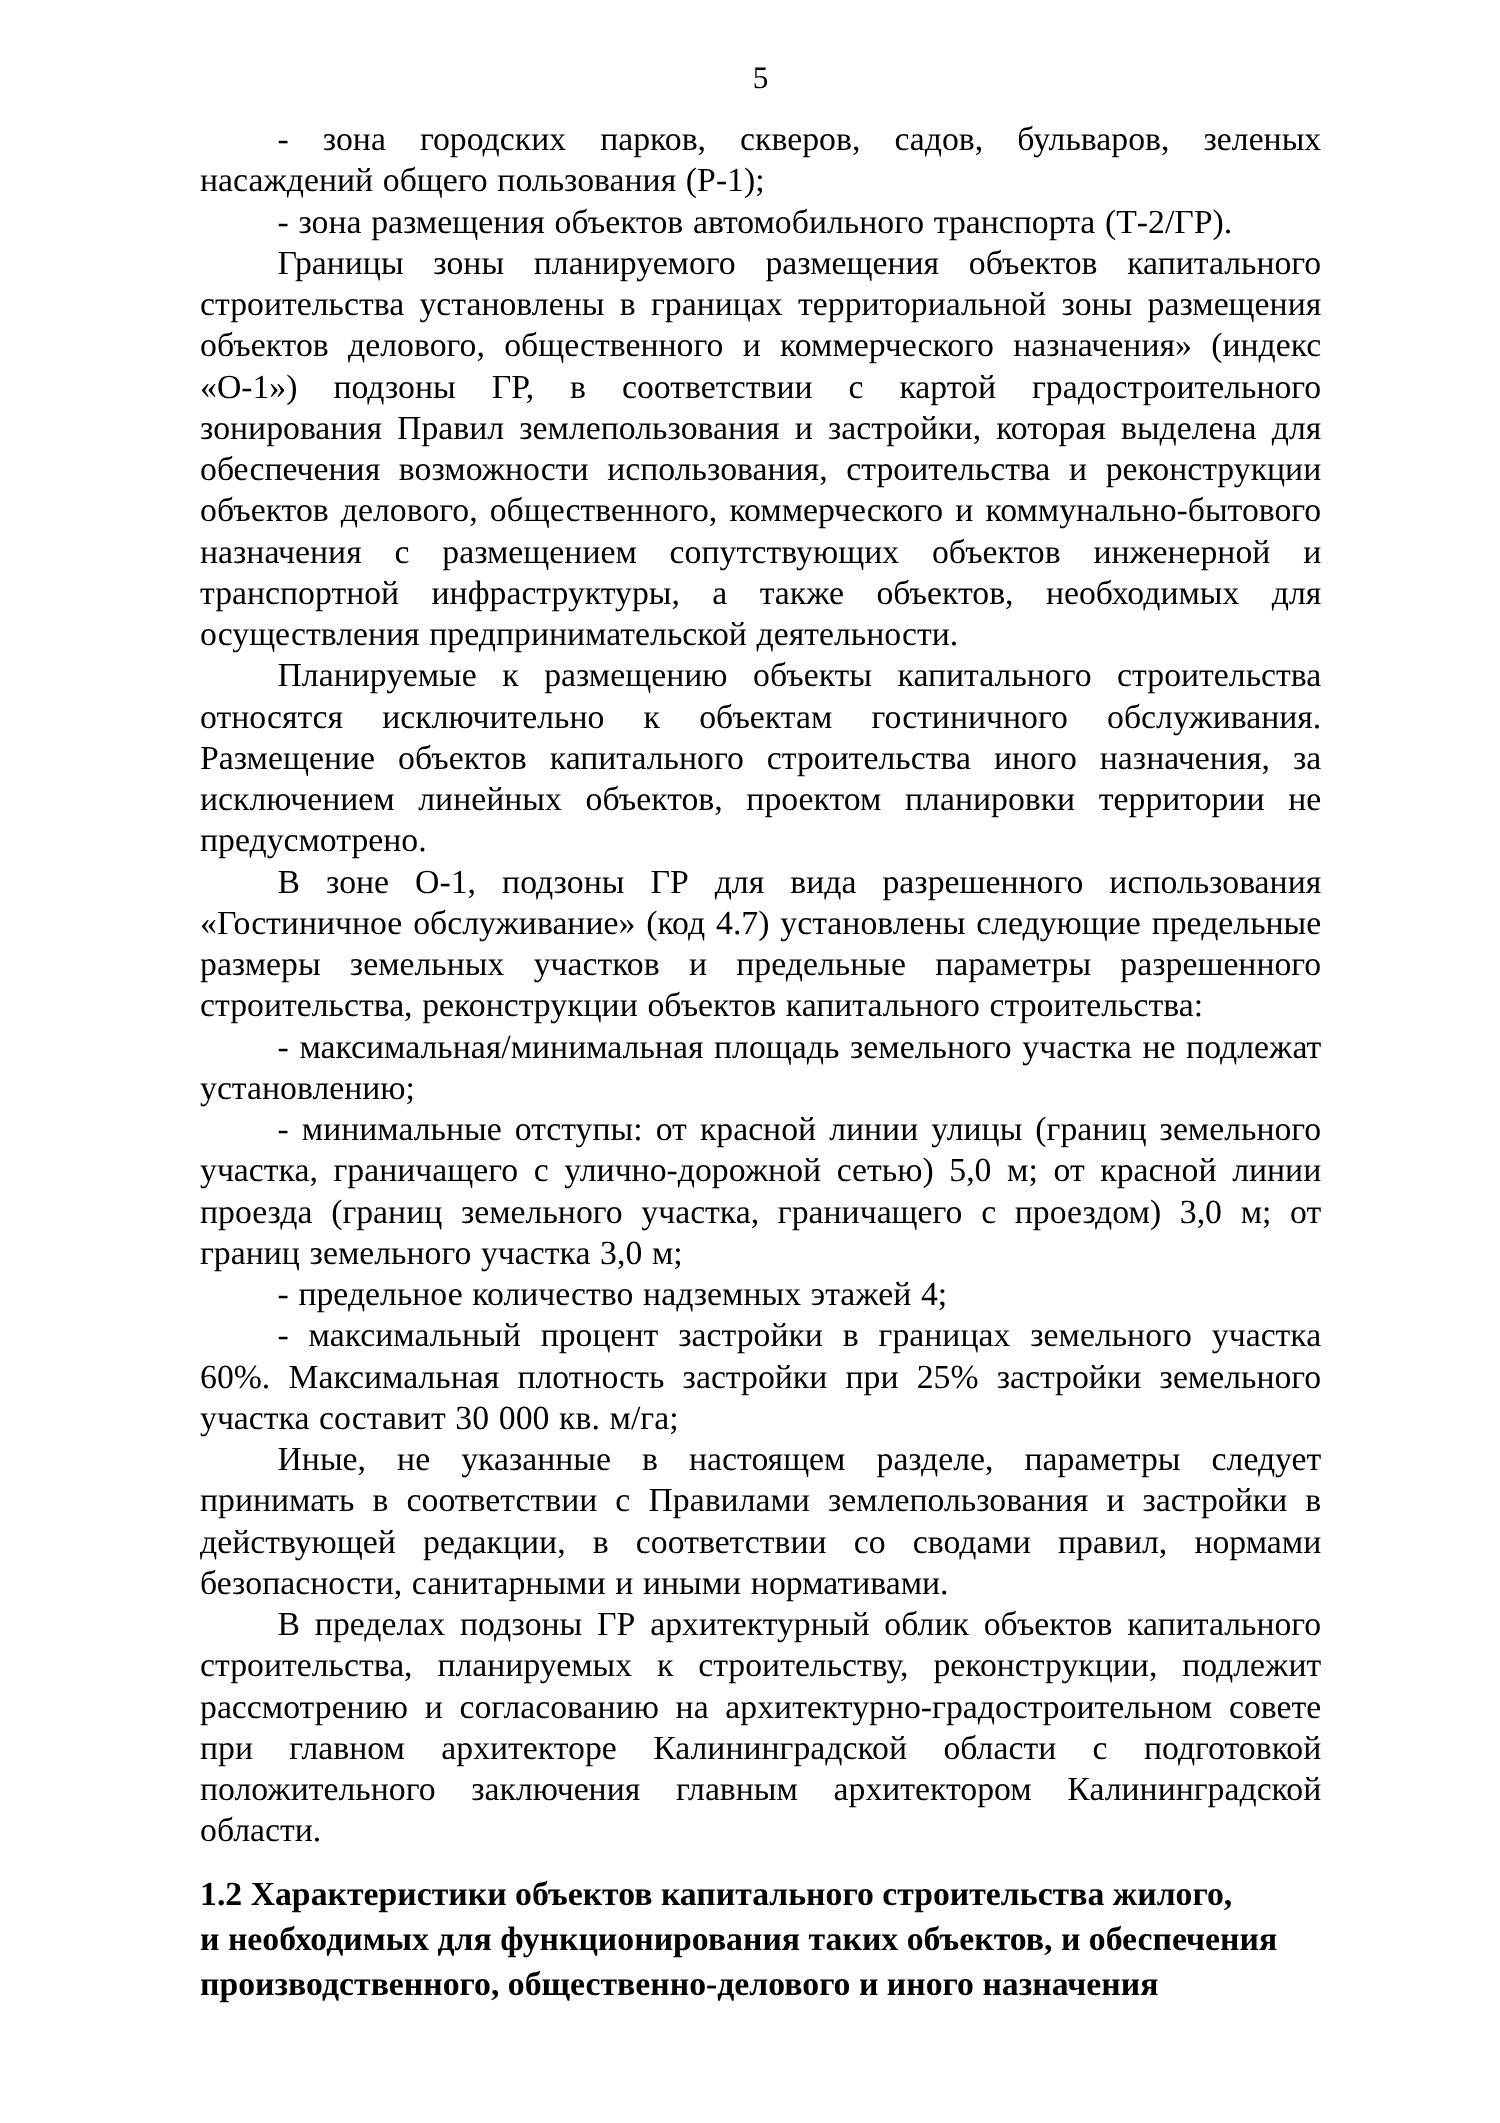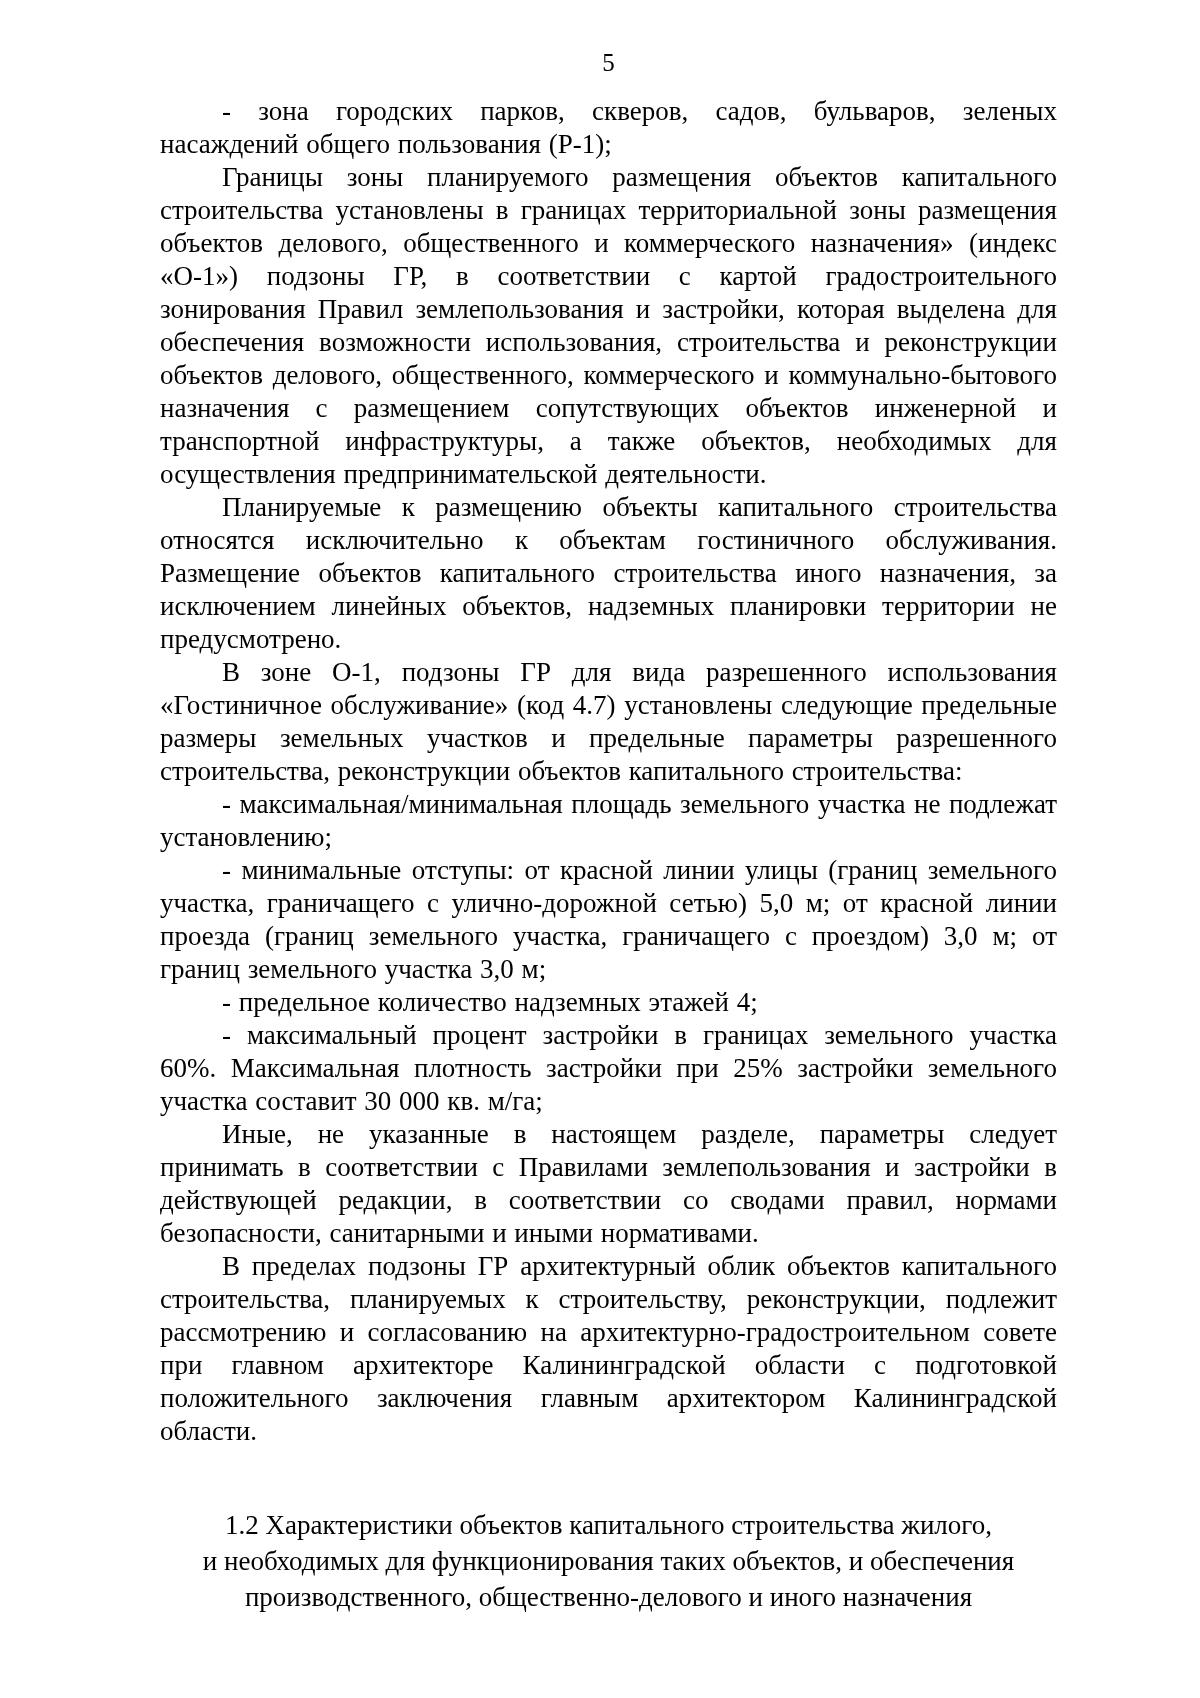--- a/index.html
+++ b/index.html
@@ -27,39 +27,39 @@
     font-size: 25px;
   }
   .doc-body p {
     margin: 0;
     text-align: justify;
     text-indent: 62px;
     word-spacing: 1px;
     font-family: Liberation Serif, serif;
   }
   .section-heading {
-    margin-top: 59px;
-    font-weight: normal;
-    text-align: center;
+    margin-top: 16px;
+    font-weight: bold;
   }
   .section-heading .heading-line {
     line-height: 36px;
   }
 </style>
 </head>
 <body>
 
 <div class="page">
 
   <div class="page-number">5</div>
 
   <div class="doc-body">
     <p>- зона городских парков, скверов, садов, бульваров, зеленых насаждений общего пользования (Р-1);</p>
+    <p>- зона размещения объектов автомобильного транспорта (Т-2/ГР).</p>
     <p>Границы зоны планируемого размещения объектов капитального строительства установлены в границах территориальной зоны размещения объектов делового, общественного и коммерческого назначения» (индекс «О-1») подзоны ГР, в соответствии с картой градостроительного зонирования Правил землепользования и застройки, которая выделена для обеспечения возможности использования, строительства и реконструкции объектов делового, общественного, коммерческого и коммунально-бытового назначения с размещением сопутствующих объектов инженерной и транспортной инфраструктуры, а также объектов, необходимых для осуществления предпринимательской деятельности.</p>
-    <p>Планируемые к размещению объекты капитального строительства относятся исключительно к объектам гостиничного обслуживания. Размещение объектов капитального строительства иного назначения, за исключением линейных объектов, надземных планировки территории не предусмотрено.</p>
+    <p>Планируемые к размещению объекты капитального строительства относятся исключительно к объектам гостиничного обслуживания. Размещение объектов капитального строительства иного назначения, за исключением линейных объектов, проектом планировки территории не предусмотрено.</p>
     <p>В зоне О-1, подзоны ГР для вида разрешенного использования «Гостиничное обслуживание» (код 4.7) установлены следующие предельные размеры земельных участков и предельные параметры разрешенного строительства, реконструкции объектов капитального строительства:</p>
     <p>- максимальная/минимальная площадь земельного участка не подлежат установлению;</p>
     <p>- минимальные отступы: от красной линии улицы (границ земельного участка, граничащего с улично-дорожной сетью) 5,0 м; от красной линии проезда (границ земельного участка, граничащего с проездом) 3,0 м; от границ земельного участка 3,0 м;</p>
     <p>- предельное количество надземных этажей 4;</p>
     <p>- максимальный процент застройки в границах земельного участка 60%. Максимальная плотность застройки при 25% застройки земельного участка составит 30 000 кв. м/га;</p>
     <p>Иные, не указанные в настоящем разделе, параметры следует принимать в соответствии с Правилами землепользования и застройки в действующей редакции, в соответствии со сводами правил, нормами безопасности, санитарными и иными нормативами.</p>
     <p>В пределах подзоны ГР архитектурный облик объектов капитального строительства, планируемых к строительству, реконструкции, подлежит рассмотрению и согласованию на архитектурно-градостроительном совете при главном архитекторе Калининградской области с подготовкой положительного заключения главным архитектором Калининградской области.</p>
   </div>
 
   <div class="section-heading">

